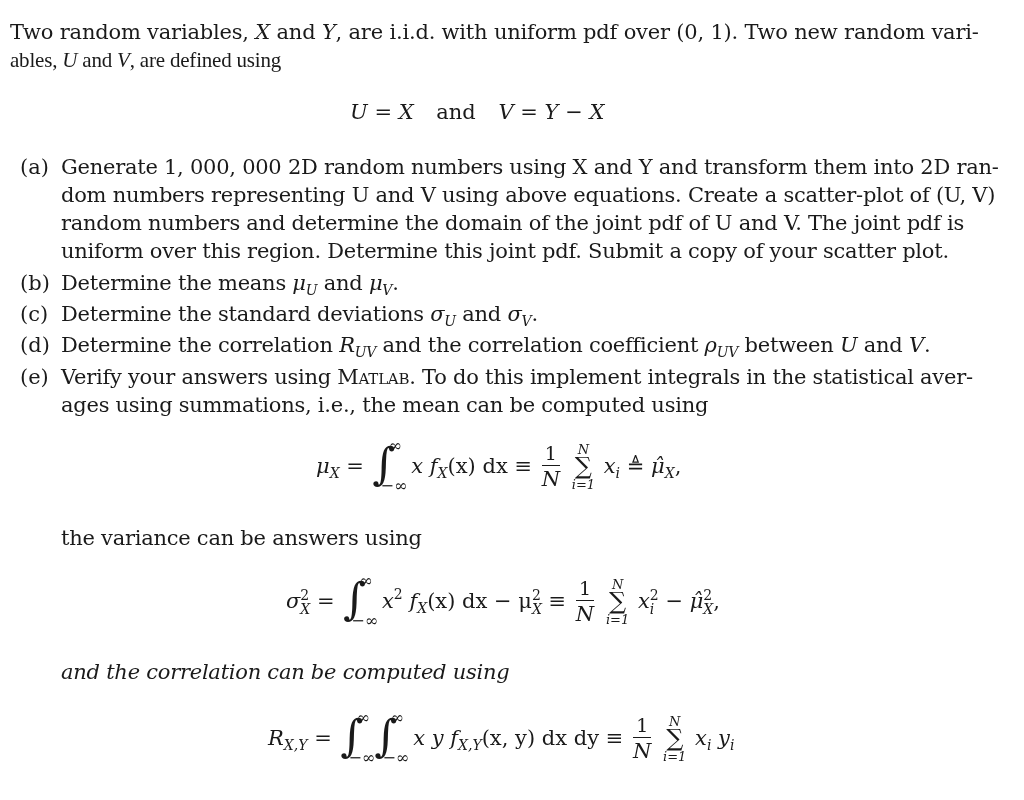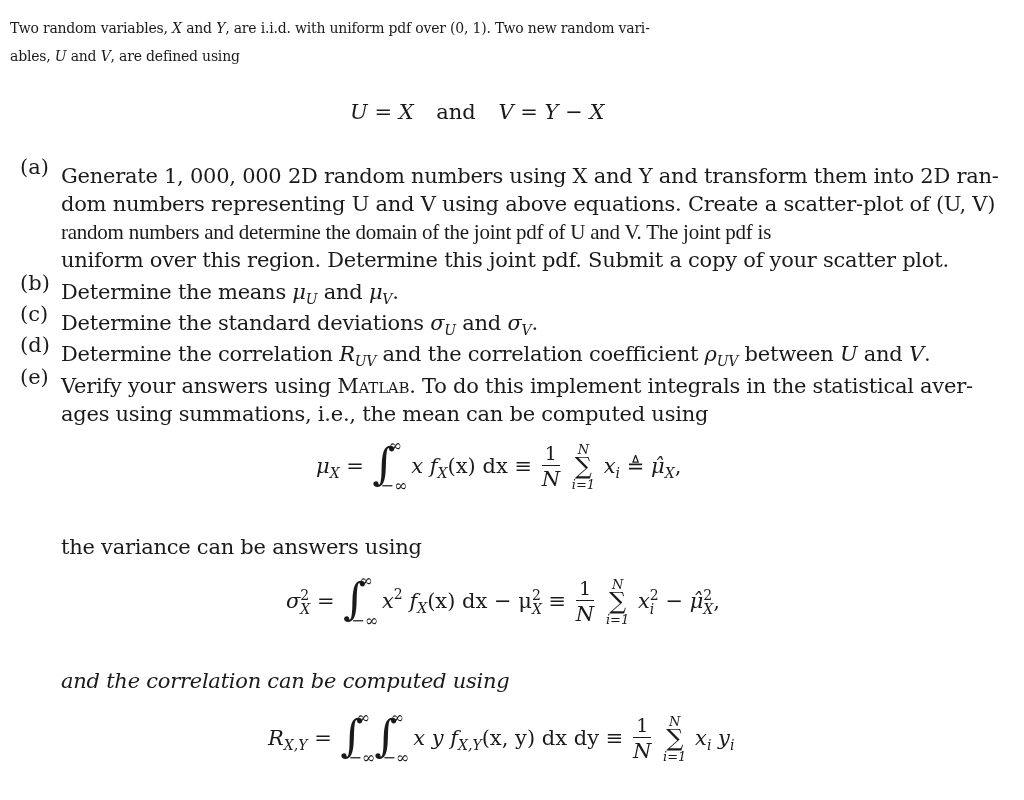--- a/index.html
+++ b/index.html
@@ -2,27 +2,27 @@
 <html><head>
 <meta charset="utf-8">
 <style>
   html, body { margin: 0; padding: 0; background: #ffffff; }
   body {
     width: 1024px; height: 800px; overflow: hidden; position: relative;
     font-family: "DejaVu Serif", "Liberation Serif", serif;
     color: #1a1a1a;
     font-size: 21px;
   }
-  .line { position: absolute; left: 10px; white-space: nowrap; font-size: 14px; letter-spacing: -0.2px; }
+  .line { position: absolute; left: 10px; white-space: nowrap; font-size: 21px; letter-spacing: -0.2px; }
   i, .it { font-style: italic; }
   .sub { font-size: 14px; vertical-align: -5px; font-style: italic; }
   .sup { font-size: 14px; vertical-align: 9px; }
   .sc { font-variant: small-caps; }
   .item-label { position: absolute; left: 20px; white-space: nowrap; font-size: 21px; }
-  .item-text { position: absolute; left: 61px; white-space: nowrap; font-size: 21px; letter-spacing: -0.25px; margin-top: 9px; }
+  .item-text { position: absolute; left: 61px; white-space: nowrap; font-size: 21px; letter-spacing: -0.25px; }
   .eq { position: absolute; white-space: nowrap; font-size: 21px; }
   .frac { display: inline-block; vertical-align: middle; text-align: center; line-height: 1; margin: 0 3px; }
   .frac .num { display: block; padding: 0 2px 2px; border-bottom: 1px solid #1a1a1a; font-size: 19px; }
   .frac .den { display: block; padding-top: 3px; font-style: italic; font-size: 21px; }
   .sum { display: inline-block; vertical-align: middle; text-align: center; line-height: 1; margin: 0 2px; }
   .sum .top { display: block; font-size: 13px; font-style: italic; }
   .sum .sym { display: block; font-size: 24px; line-height: 0.9; }
   .sum .bot { display: block; font-size: 13px; font-style: italic; }
   .int { display: inline-block; position: relative; vertical-align: middle; width: 30px; height: 54px; margin: 0 2px; }
   .int .sym { position: absolute; left: 0; top: 2px; font-size: 44px; line-height: 1; font-style: italic; }
@@ -31,37 +31,37 @@
 </style>
 </head>
 <body>
 
 <div class="line" style="top:20px;">
   <span>Two random variables,</span>
   <i>X</i>
   <span>and</span>
   <i>Y</i><span>, are i.i.d. with uniform pdf over (0, 1).  Two new random vari-</span>
 </div>
-<div class="line" style="top:48px;">
+<div class="line" style="top:48px;font-family:Liberation Serif, serif;">
   <span>ables,</span>
   <i>U</i>
   <span>and</span>
   <i>V</i><span>, are defined using</span>
 </div>
 
 <div class="eq" style="left:350px; top:100px;">
   <i>U</i><span> = </span><i>X</i>
   <span style="margin:0 16px;">and</span>
   <i>V</i><span> = </span><i>Y − X</i>
 </div>
 
 <div class="item-label" style="top:155px;">(a)</div>
 <div class="item-text" style="top:155px;">Generate 1, 000, 000 2D random numbers using X and Y and transform them into 2D ran-</div>
 <div class="item-text" style="top:183px;">dom numbers representing U and V using above equations. Create a scatter-plot of (U, V)</div>
-<div class="item-text" style="top:211px;font-family:Liberation Serif, serif;">random numbers and determine the domain of the joint pdf of U and V.  The joint pdf is</div>
+<div class="item-text" style="top:211px;">random numbers and determine the domain of the joint pdf of U and V.  The joint pdf is</div>
 <div class="item-text" style="top:239px;">uniform over this region. Determine this joint pdf. Submit a copy of your scatter plot.</div>
 
 <div class="item-label" style="top:271px;">(b)</div>
 <div class="item-text" style="top:271px;">
   <span>Determine the means</span>
   <i>μ</i><span class="sub">U</span>
   <span>and</span>
   <i>μ</i><span class="sub">V</span><span>.</span>
 </div>
 

